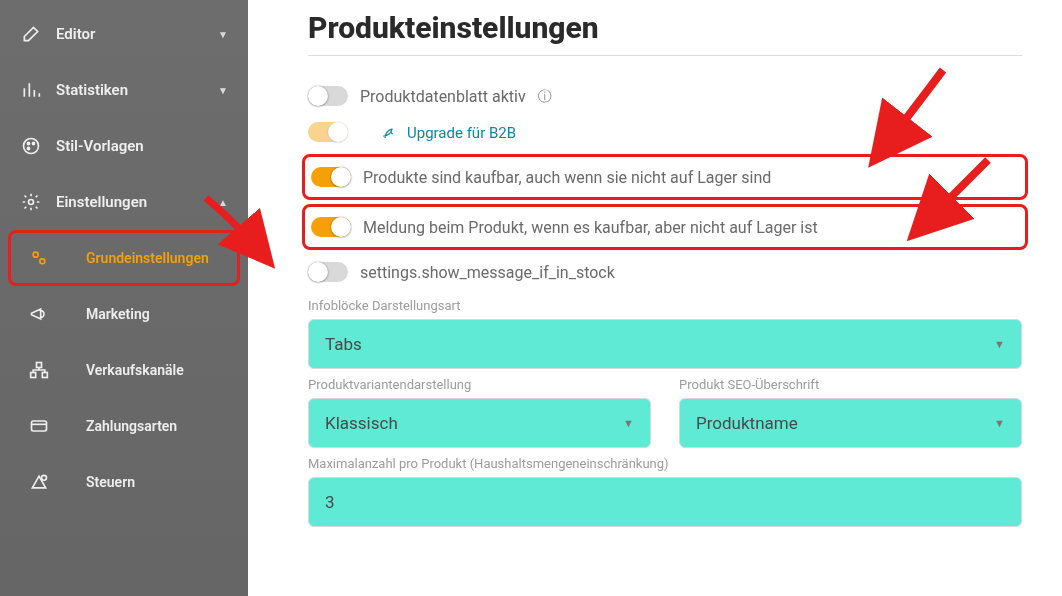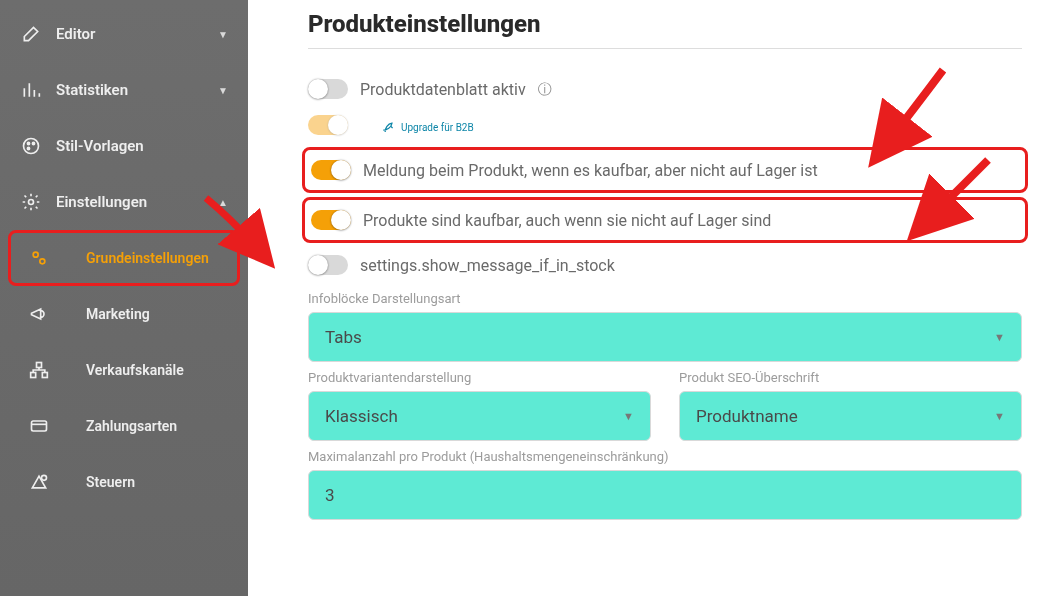--- a/index.html
+++ b/index.html
@@ -61,21 +61,21 @@
     pointer-events: none;
   }
 
   
   .main {
     flex: 1;
     padding: 10px 40px 20px 60px;
     position: relative;
   }
   h1.page-title {
-    font-size: 24px;
+    font-size: 30px;
     font-weight: 800;
     color: #2a2a2a;
     padding-bottom: 10px;
     border-bottom: 1px solid #ddd;
     margin-bottom: 22px;
   }
 
   .toggle-row {
     display: flex;
     align-items: flex-end;
@@ -97,25 +97,25 @@
     background: #fff;
     border-radius: 50%;
     box-shadow: 0 0 2px rgba(0,0,0,.35), 0 1px 2px rgba(0,0,0,.2);
     top: 0; left: 0;
   }
   .toggle.on { background: #f5a007; }
   .toggle.on .knob { left: 20px; }
   .help-icon { color: #888; font-size: 14px; }
   .upgrade-link {
     color: #0e86a8;
-    font-size: 10px;
+    font-size: 15px;
     margin-left: 22px;
     display: inline-flex;
     align-items: center;
-    gap: 4px;
+    gap: 10px;
     cursor: pointer;
   }
 
   .toggle-box {
     border: 3px solid #e81e1e;
     border-radius: 8px;
     padding: 2px 6px 2px 6px;
     margin: 4px -6px 4px -6px;
   }
 
@@ -275,30 +275,30 @@
         </svg>
       <span>Upgrade für B2B</span>
     </span>
   </div>
 
   <div class="toggle-box">
     <div class="toggle-row">
       <div class="toggle on">
           <div class="knob"></div>
         </div>
-      <span>Meldung beim Produkt, wenn es kaufbar, aber nicht auf Lager ist</span>
+      <span>Produkte sind kaufbar, auch wenn sie nicht auf Lager sind</span>
     </div>
   </div>
 
   <div class="toggle-box">
     <div class="toggle-row">
       <div class="toggle on">
           <div class="knob"></div>
         </div>
-      <span>Produkte sind kaufbar, auch wenn sie nicht auf Lager sind</span>
+      <span>Meldung beim Produkt, wenn es kaufbar, aber nicht auf Lager ist</span>
     </div>
   </div>
 
   <div class="toggle-row">
     <div class="toggle">
         <div class="knob"></div>
       </div>
     <span>settings.show_message_if_in_stock</span>
   </div>
 

